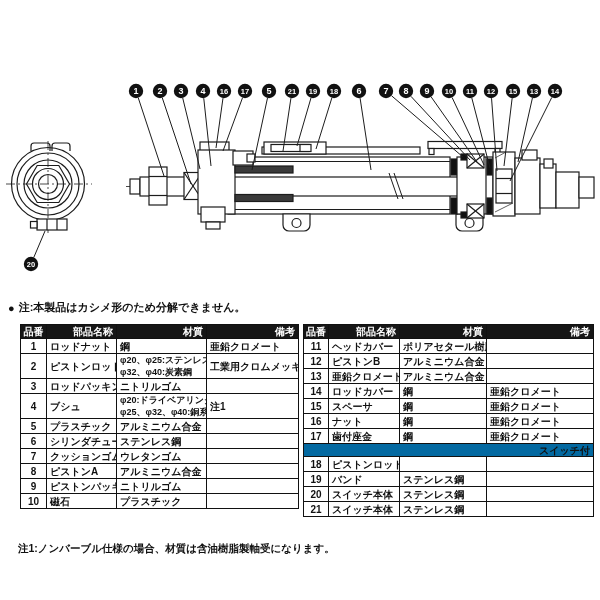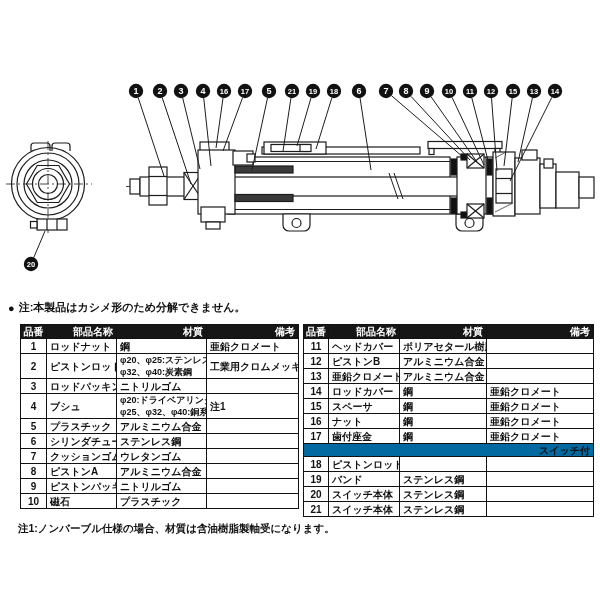--- a/index.html
+++ b/index.html
@@ -1,21 +1,21 @@
 <!DOCTYPE html>
 <html><head>
 <meta charset="utf-8">
 <style>
   html,body{margin:0;padding:0;background:#fff;}
   #page{position:relative;width:600px;height:600px;background:#fff;overflow:hidden;
         font-family:"Liberation Sans","DejaVu Sans",sans-serif;color:#111;}
   svg{position:absolute;left:0;top:0;}
   .note-top{position:absolute;left:8px;top:300px;font-size:11px;font-weight:bold;
             display:flex;align-items:center;gap:4px;white-space:nowrap;}
-  .note-bottom{position:absolute;left:18px;top:522px;font-size:10.5px;font-weight:bold;white-space:nowrap;}
+  .note-bottom{position:absolute;left:18px;top:542px;font-size:10.5px;font-weight:bold;white-space:nowrap;}
   table.ptable{position:absolute;border-collapse:collapse;table-layout:fixed;
                font-size:10px;font-weight:bold;background:#fff;}
   .ptable th,.ptable td{border:1px solid #111;padding:0 3px;height:14px;line-height:13px;
                overflow:hidden;white-space:nowrap;text-align:left;vertical-align:middle;}
   .ptable th{background:#161616;color:#fff;height:13px;line-height:12px;font-size:10px;text-align:right;}
   .ptable th.c-no{text-align:center;padding:0 1px;}
   .ptable td.c-no{text-align:center;padding:0 1px;font-weight:bold;}
   .ptable td .ml{font-size:9px;line-height:12px;height:12px;}
   .ptable tr.band td{background:#0369a1;height:12px;line-height:11px;text-align:right;}
   .ptable{border:1.5px solid #111;}

